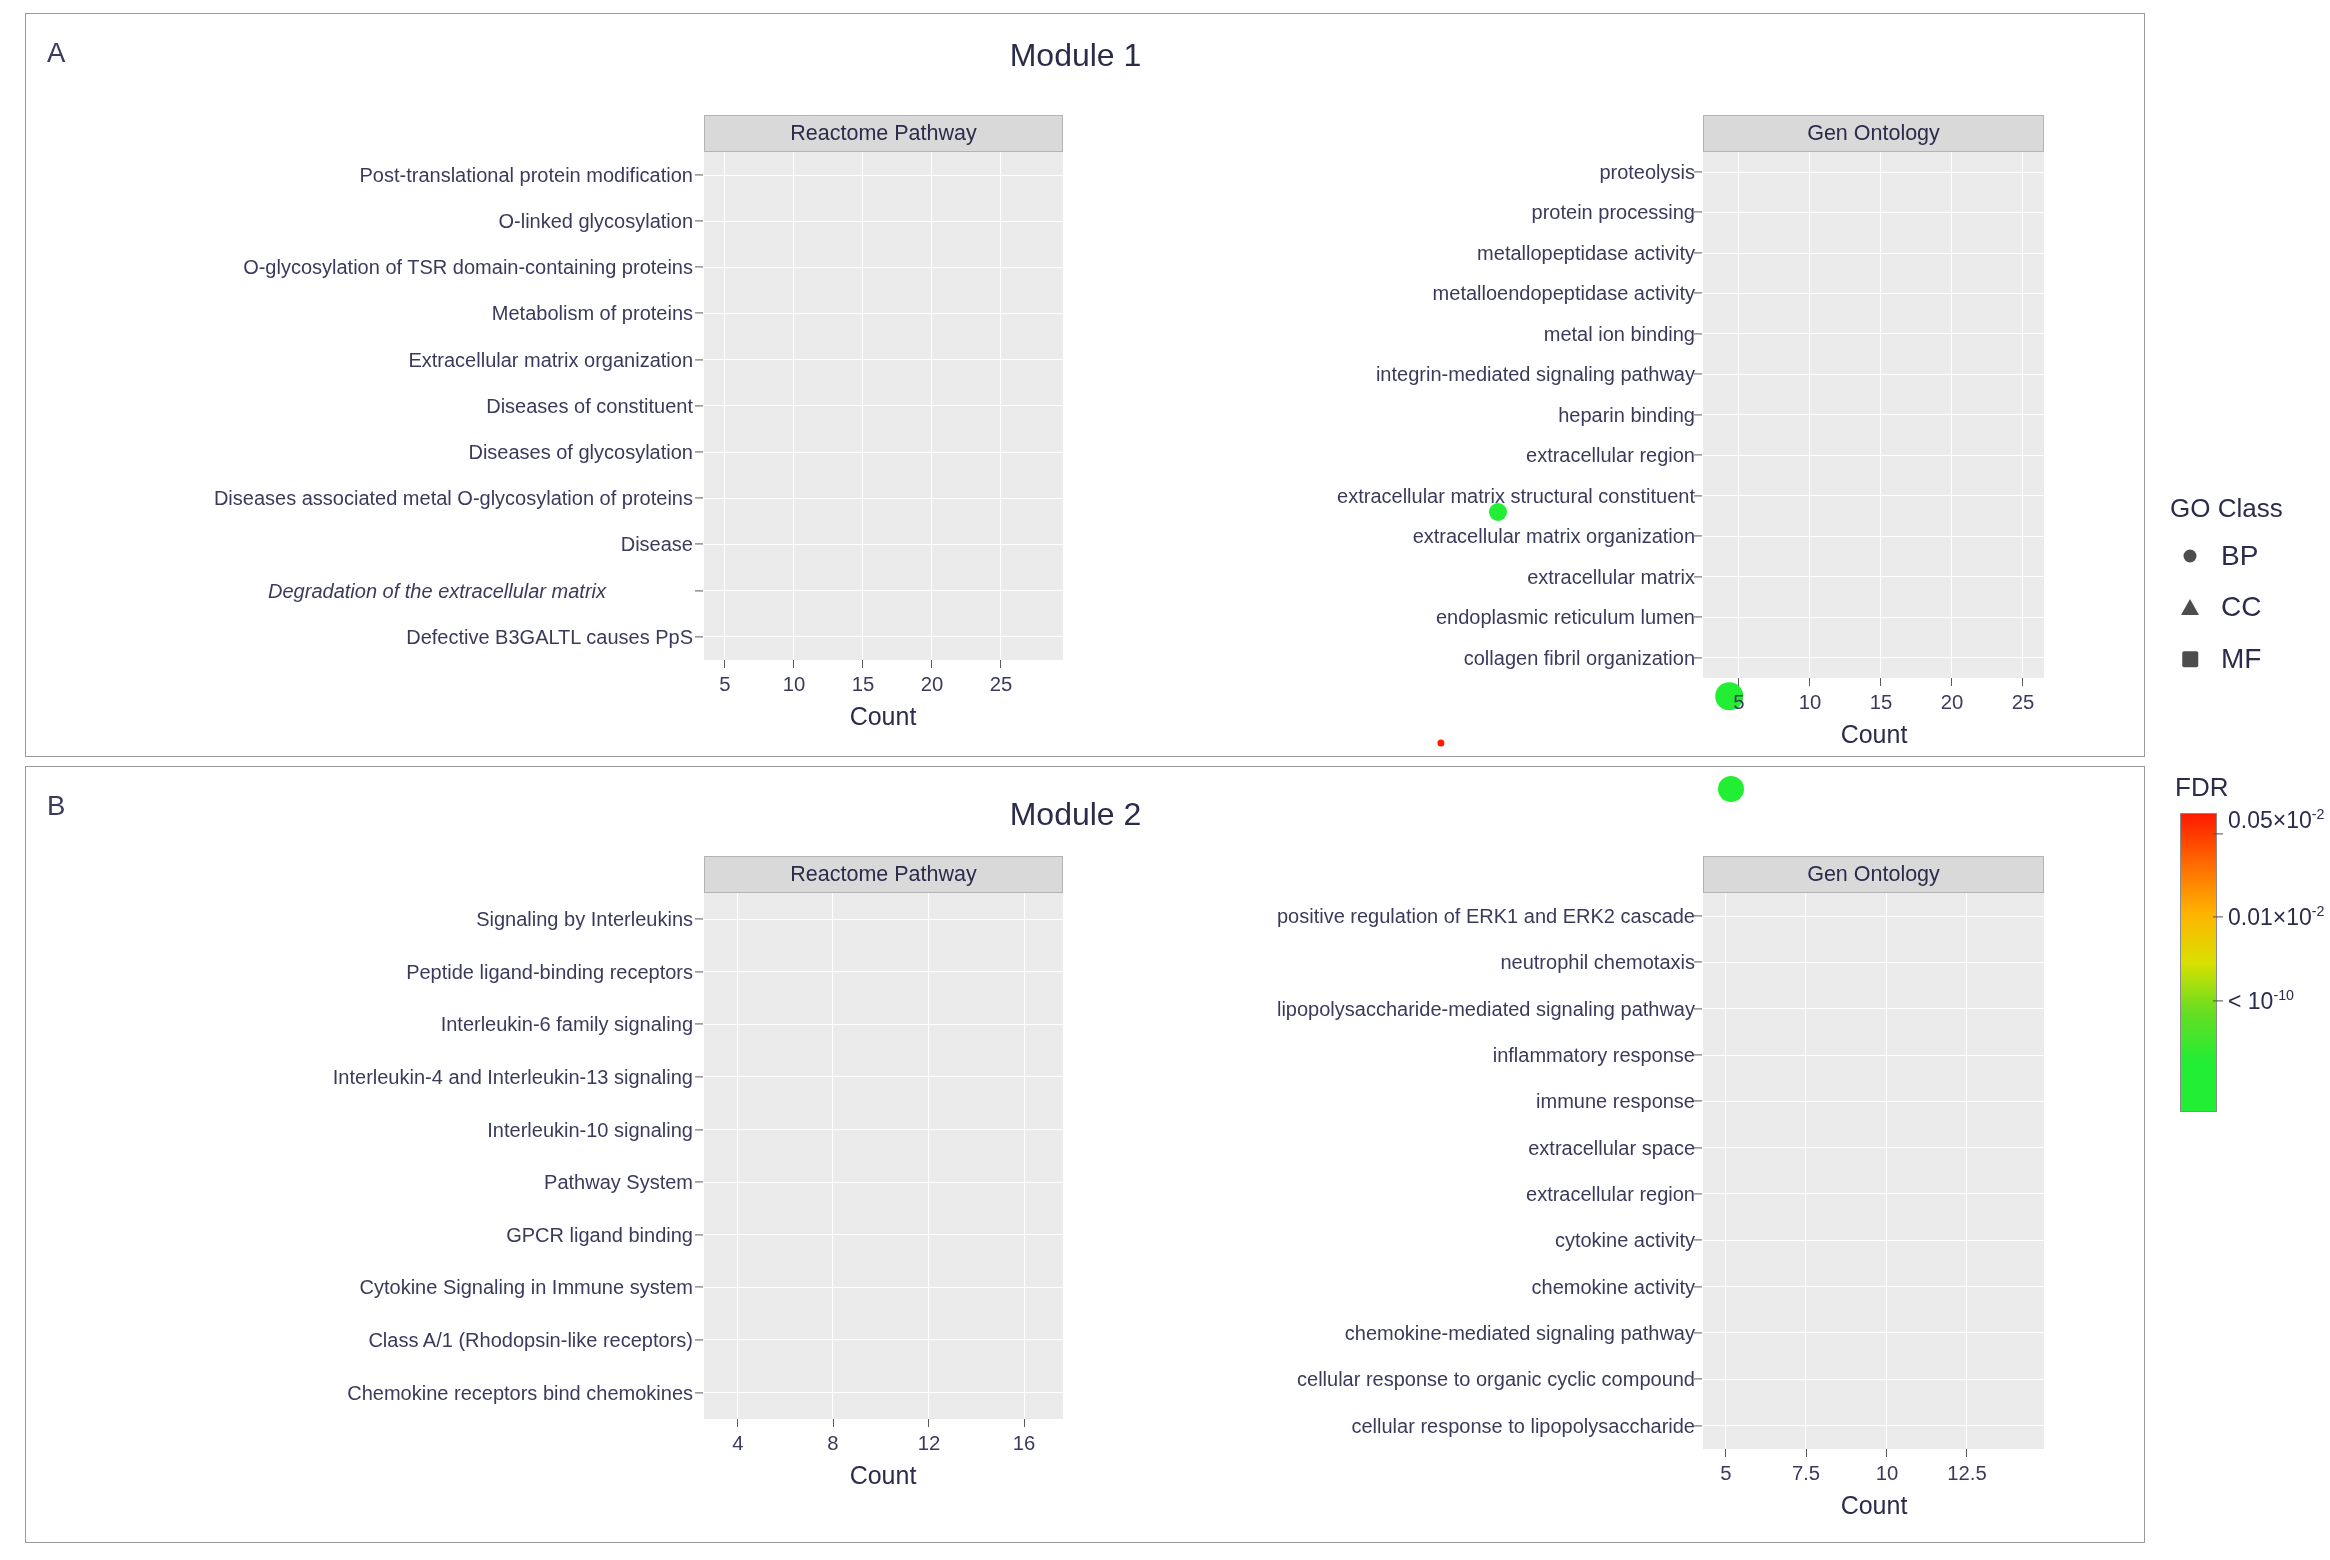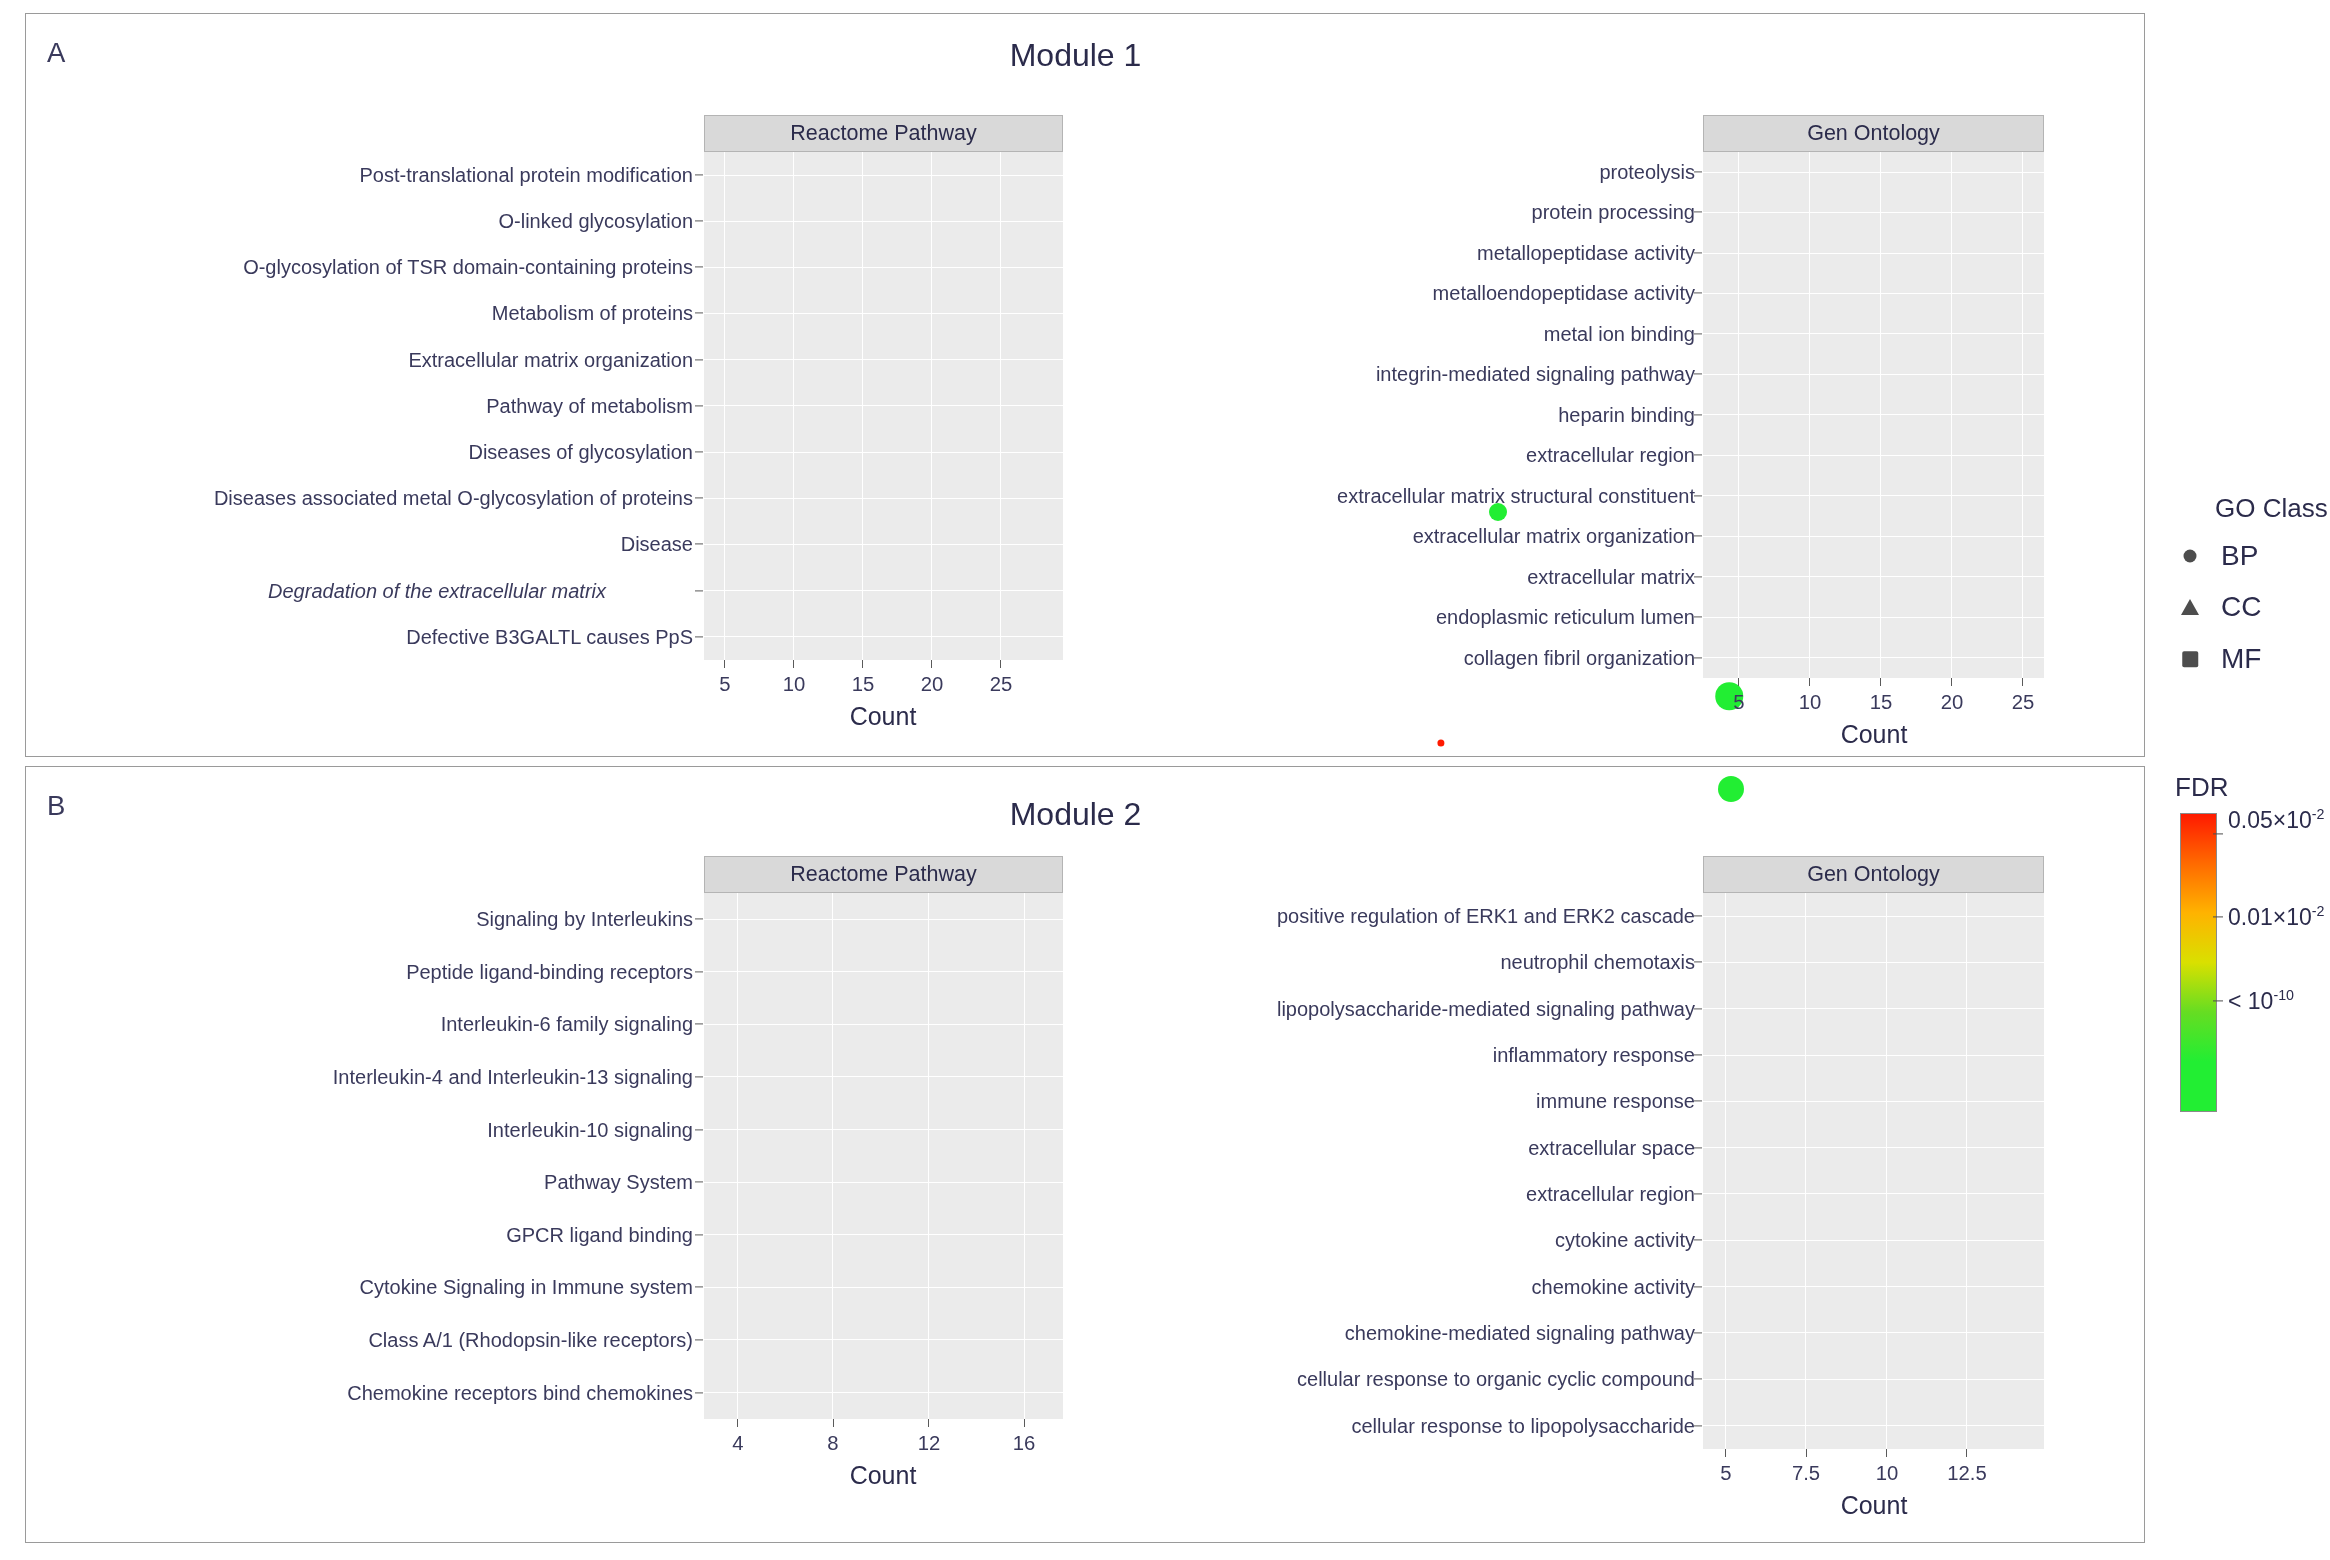--- a/index.html
+++ b/index.html
@@ -101,21 +101,21 @@
       <div class="ylab" style="right: 1637px; top: 175px;">Post-translational protein modification</div>
       <div class="tickline" style="left: 695px; top: 175px;"></div>
       <div class="ylab" style="right: 1637px; top: 221px; margin-left: 33px;">O-linked glycosylation</div>
       <div class="tickline" style="left: 695px; top: 221px;"></div>
       <div class="ylab" style="right: 1637px; top: 267px;">O-glycosylation of TSR domain-containing proteins</div>
       <div class="tickline" style="left: 695px; top: 267px;"></div>
       <div class="ylab" style="right: 1637px; top: 313px;">Metabolism of proteins</div>
       <div class="tickline" style="left: 695px; top: 313px;"></div>
       <div class="ylab" style="right: 1637px; top: 360px;">Extracellular matrix organization</div>
       <div class="tickline" style="left: 695px; top: 360px;"></div>
-      <div class="ylab" style="right: 1637px; top: 406px;">Pathway of metabolism</div>
+      <div class="ylab" style="right: 1637px; top: 406px;">Diseases of constituent</div>
       <div class="tickline" style="left: 695px; top: 406px;"></div>
       <div class="ylab" style="right: 1637px; top: 452px;">Diseases of glycosylation</div>
       <div class="tickline" style="left: 695px; top: 452px;"></div>
       <div class="ylab" style="right: 1637px; top: 498px;">Diseases associated metal O-glycosylation of proteins</div>
       <div class="tickline" style="left: 695px; top: 498px;"></div>
       <div class="ylab" style="right: 1637px; top: 544px;">Disease</div>
       <div class="tickline" style="left: 695px; top: 544px;"></div>
       <div class="ylab" style="right: 1724px; top: 591px; font-style: italic;">Degradation of the extracellular matrix</div>
       <div class="tickline" style="left: 695px; top: 591px;"></div>
       <div class="ylab" style="right: 1637px; top: 637px;">Defective B3GALTL causes PpS</div>
@@ -278,21 +278,21 @@
       <div class="tickline" style="left: 1694px; top: 1287px;"></div>
       <div class="ylab" style="right: 635px; top: 1333px;">chemokine-mediated signaling pathway</div>
       <div class="tickline" style="left: 1694px; top: 1333px;"></div>
       <div class="ylab" style="right: 635px; top: 1379px;">cellular response to organic cyclic compound</div>
       <div class="tickline" style="left: 1694px; top: 1379px;"></div>
       <div class="ylab" style="right: 635px; top: 1426px;">cellular response to lipopolysaccharide</div>
       <div class="tickline" style="left: 1694px; top: 1426px;"></div>
       <div class="axis-title" style="left: 1874px; top: 1491px;">Count</div>
     </div>
 
-  <div class="legend-title" style="left:2170px;top:493px;margin-left:45px;">GO Class</div>
+  <div class="legend-title" style="left:2170px;top:493px;">GO Class</div>
   <div id="shape-legend">
       <div class="legend-shape bp" style="left: 2190px; top: 556px;"></div>
       <div class="legend-item-label" style="left: 2221px; top: 556px;">BP</div>
       <div class="legend-shape cc" style="left: 2190px; top: 607px;"></div>
       <div class="legend-item-label" style="left: 2221px; top: 607px;">CC</div>
       <div class="legend-shape mf" style="left: 2190px; top: 659px;"></div>
       <div class="legend-item-label" style="left: 2221px; top: 659px;">MF</div>
     </div>
 
   <div class="legend-title" style="left:2175px;top:772px;">FDR</div>

